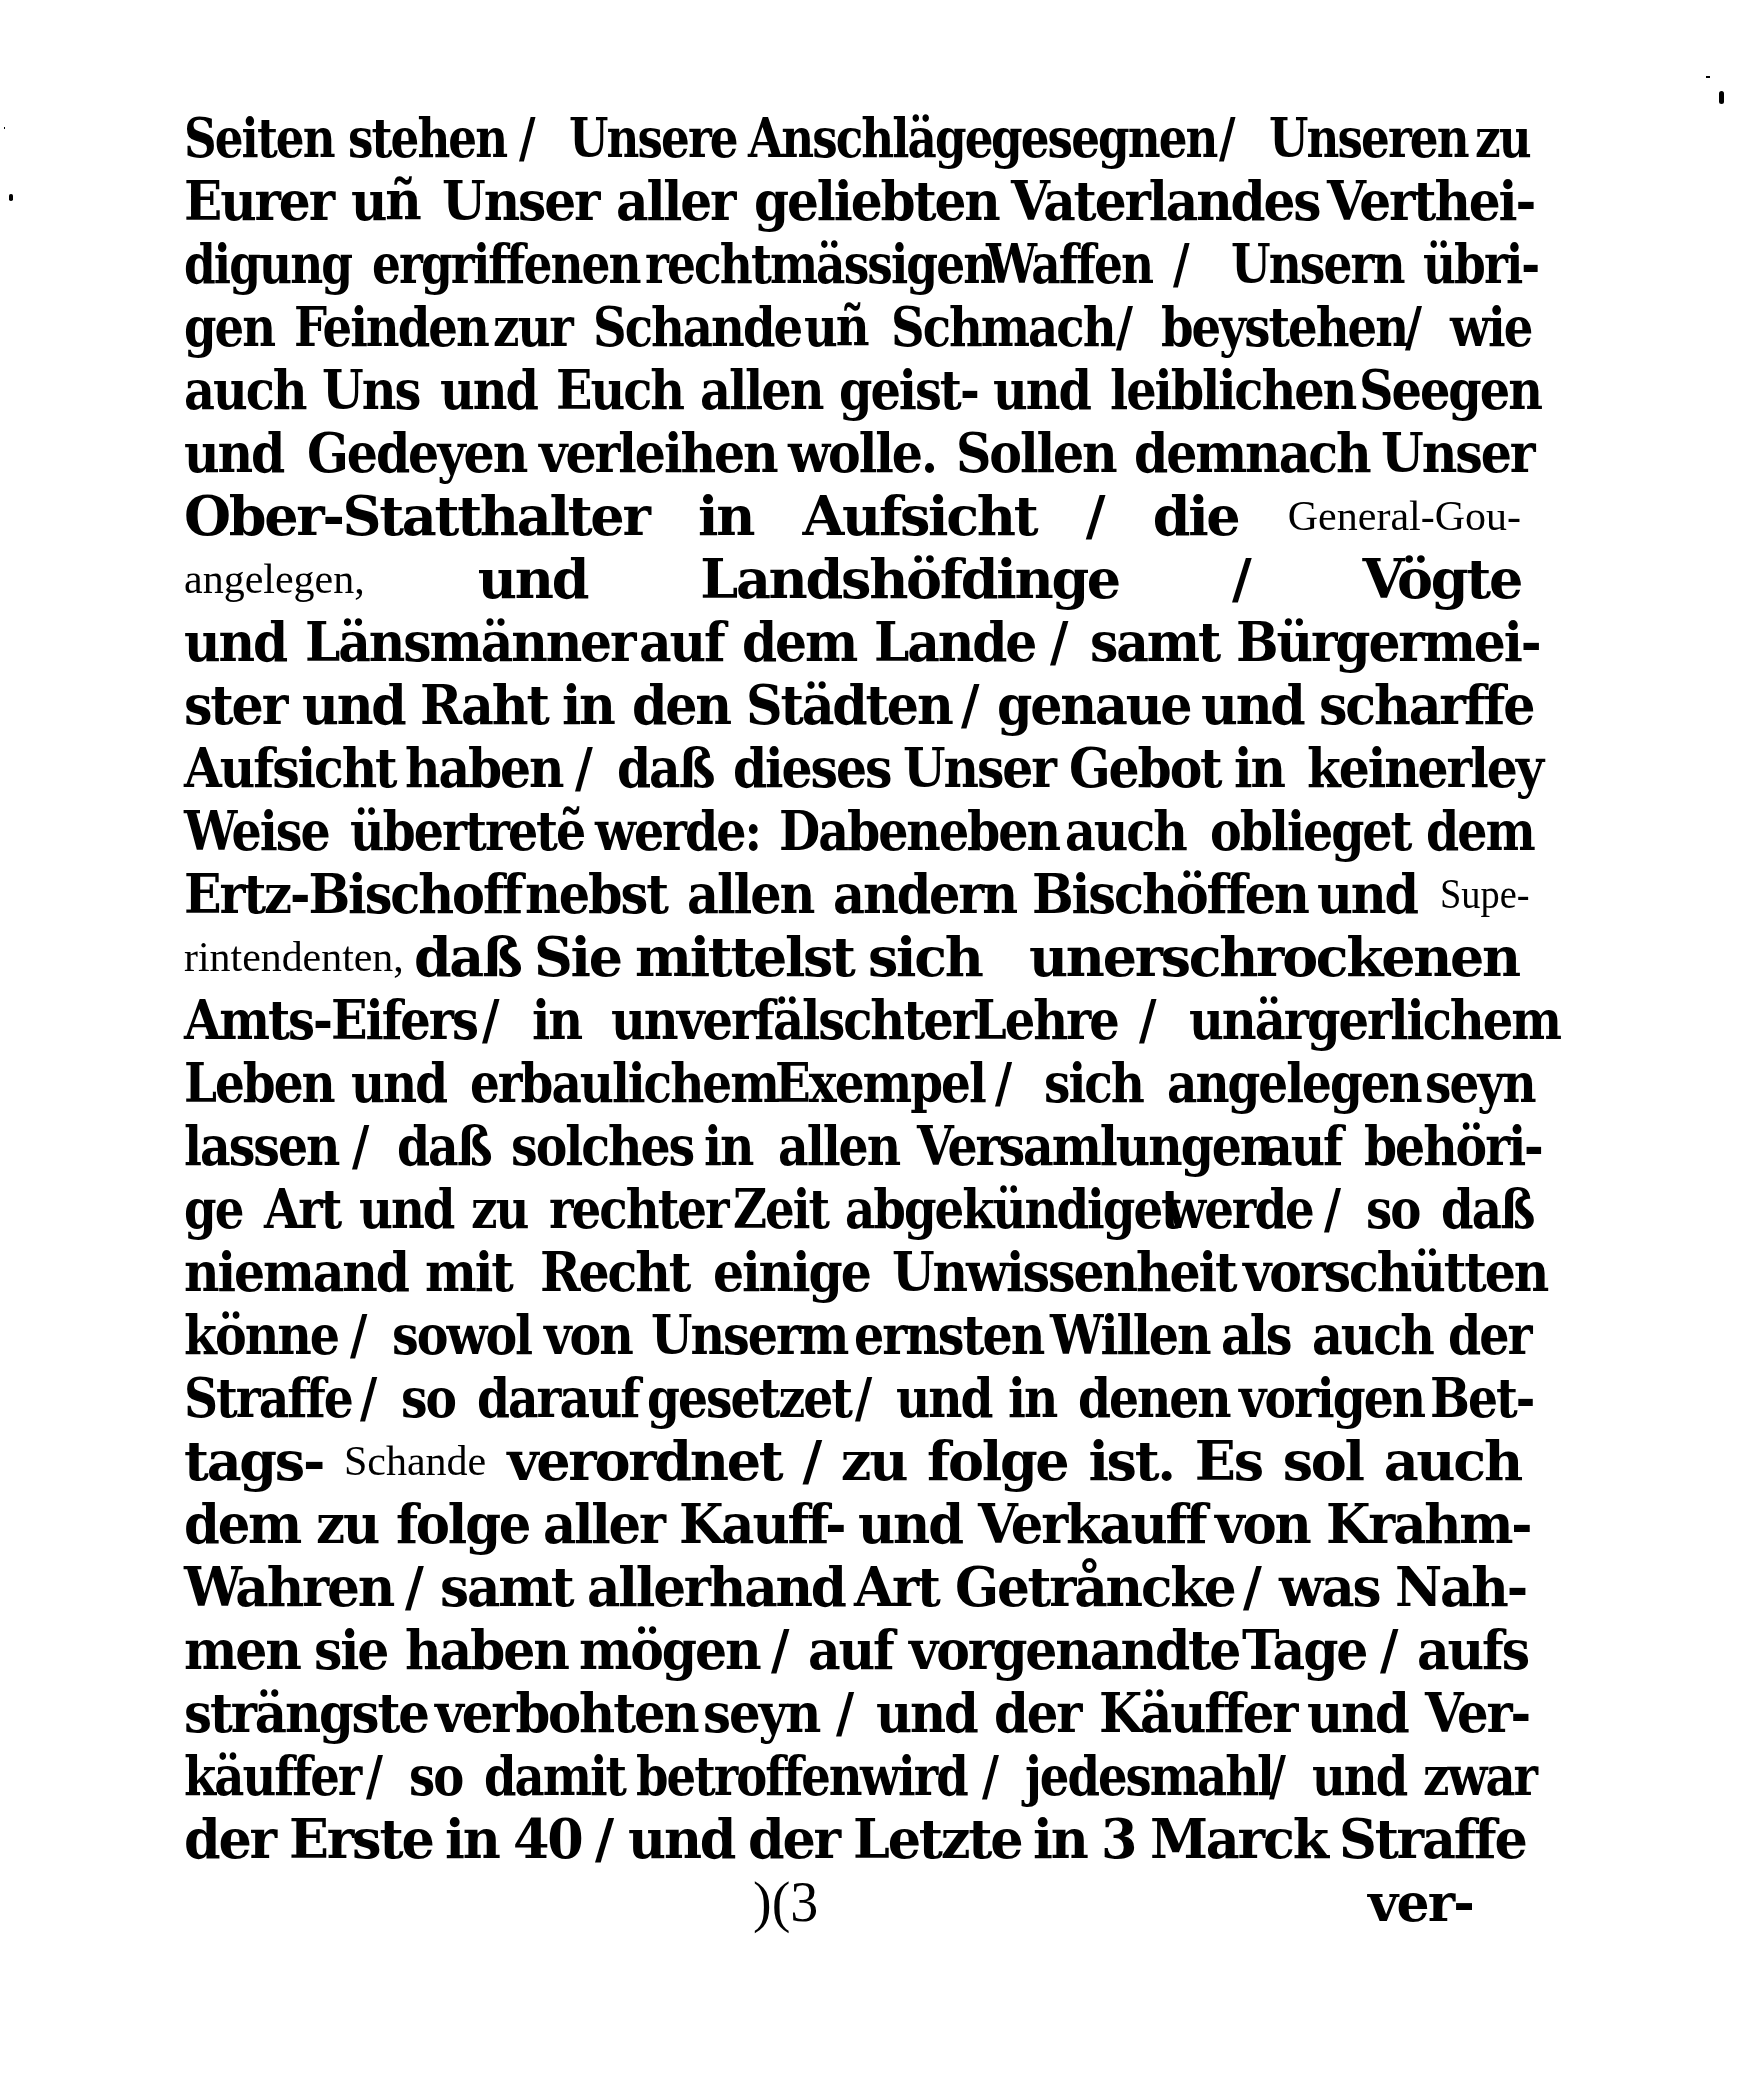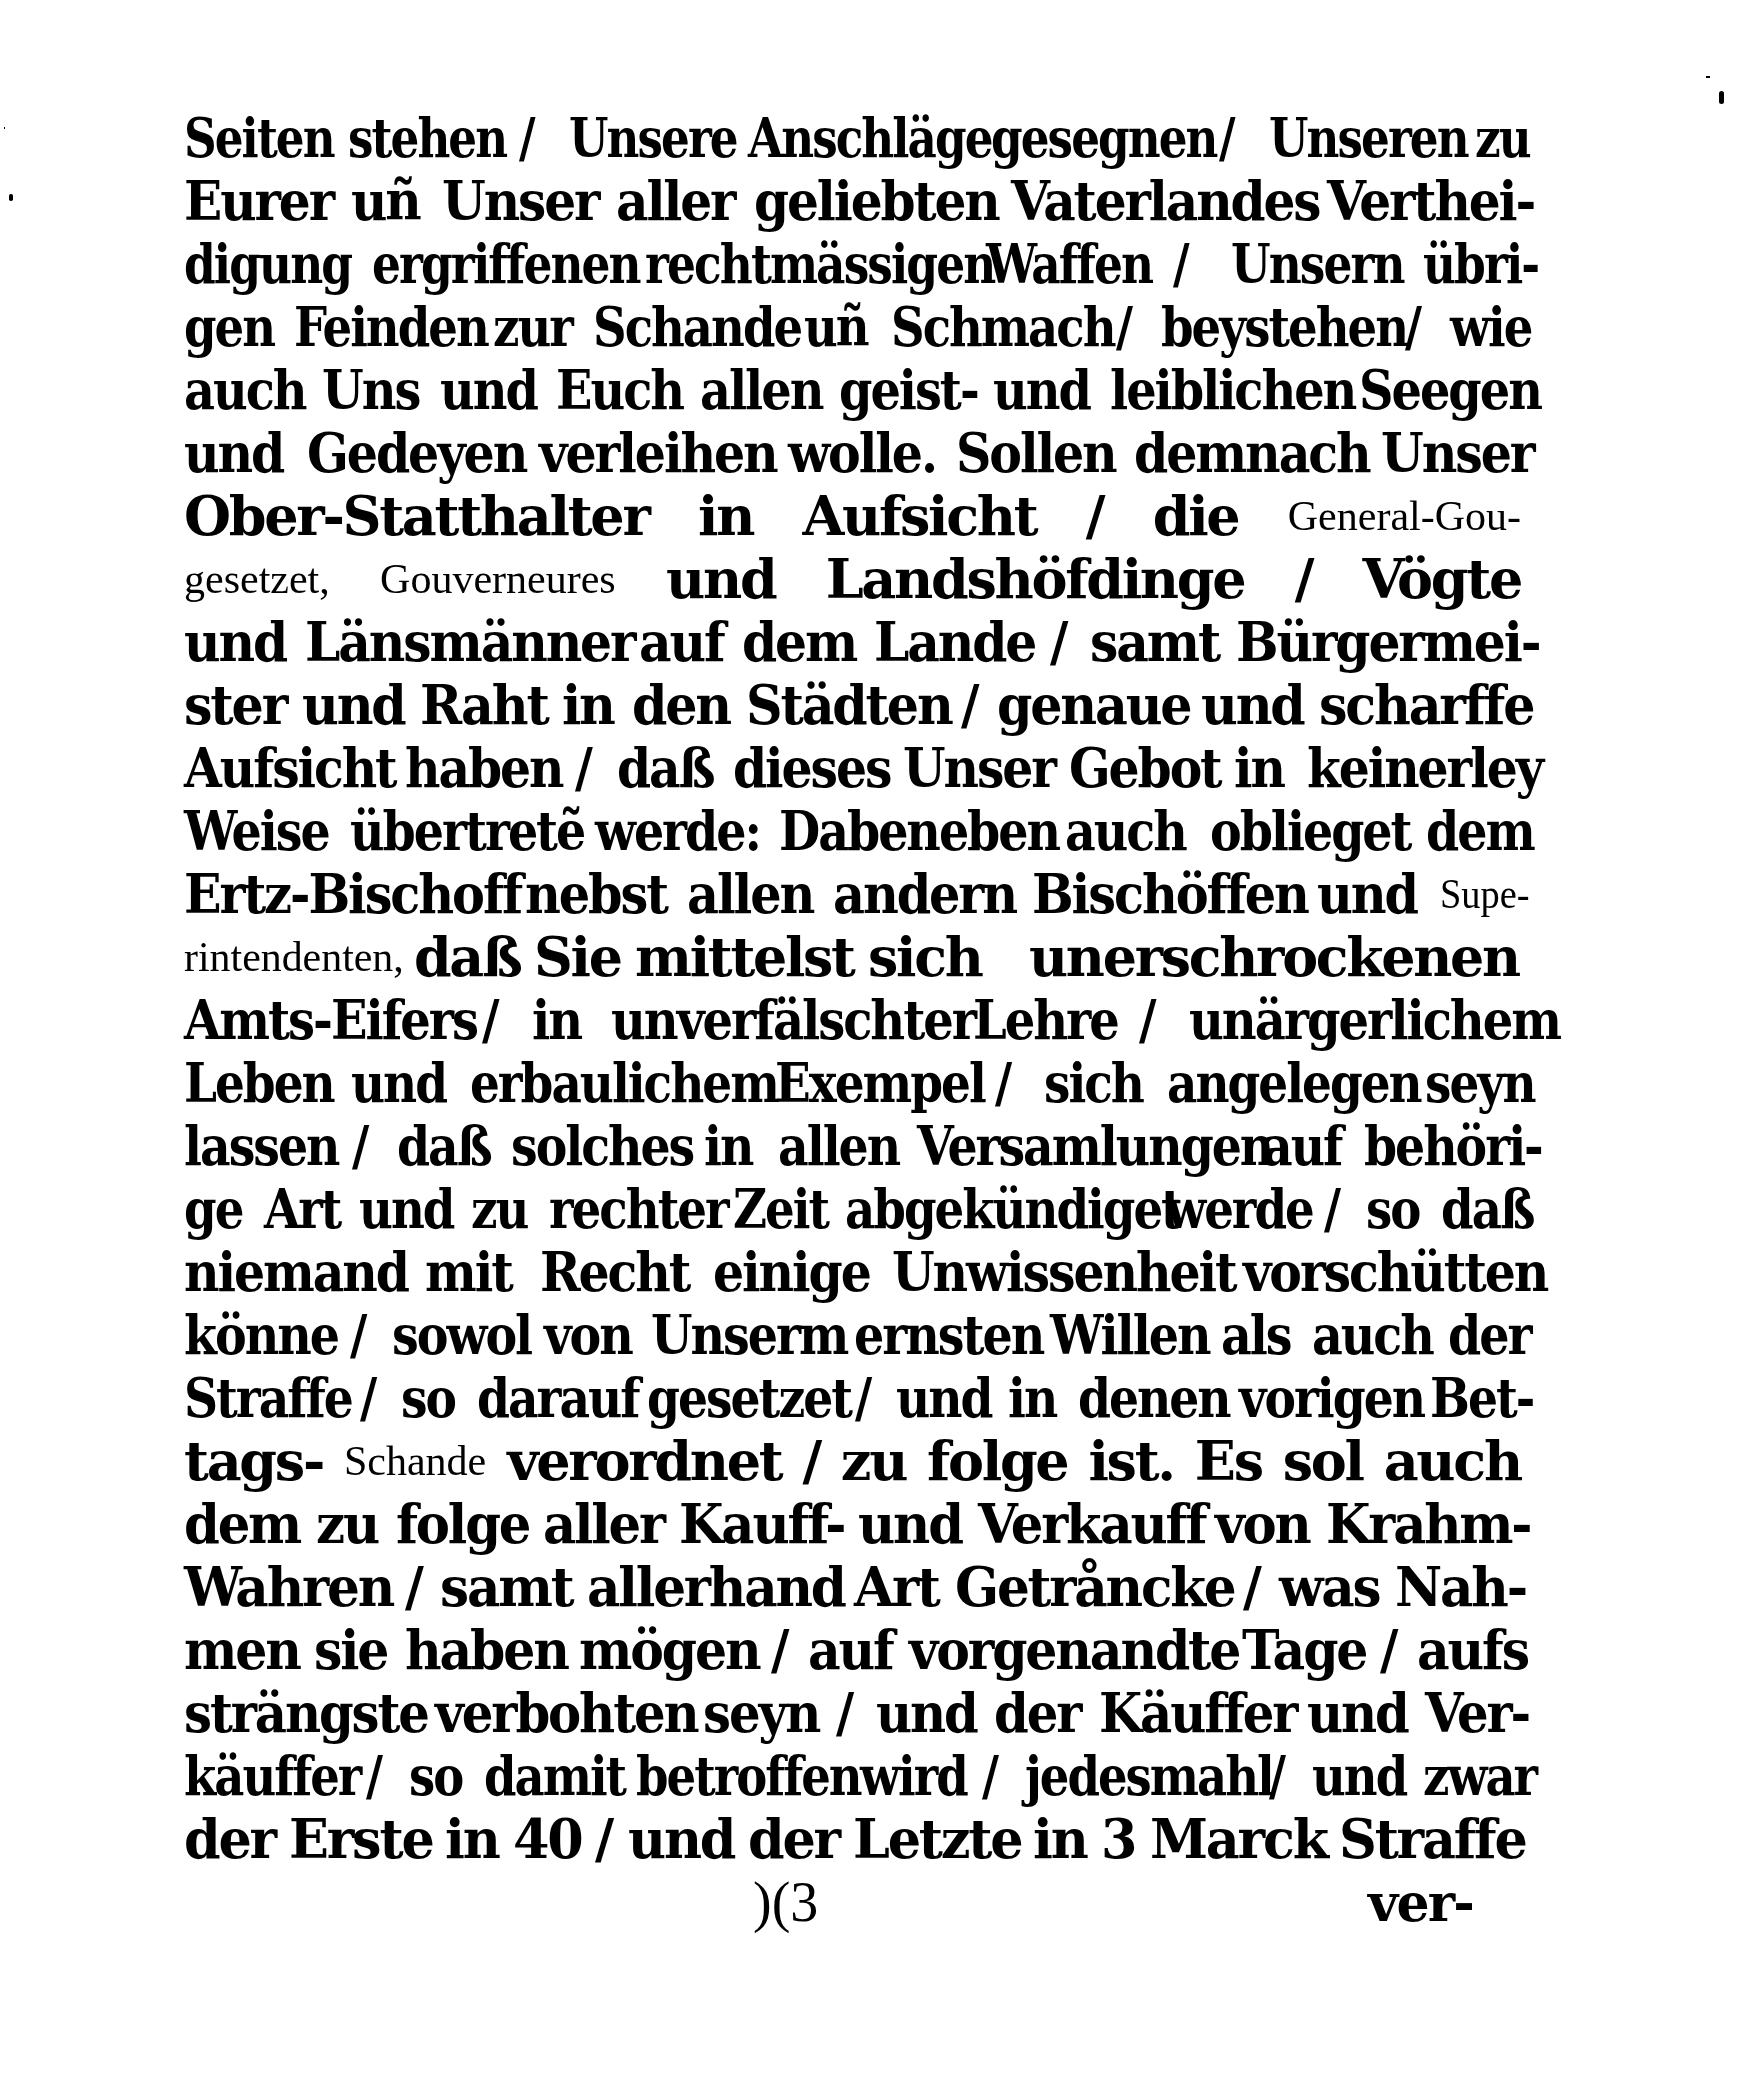--- a/index.html
+++ b/index.html
@@ -157,22 +157,21 @@
       </div>
       <div class="line">
         <span class="seg">Ober-Statthalter</span>
         <span class="seg">in</span>
         <span class="seg">Aufsicht</span>
         <span class="seg">/</span>
         <span class="seg">die</span>
         <span class="seg roman">General-Gou-</span>
       </div>
       <div class="line">
-        <span class="seg roman">gesetzet,</span>
-        <span class="seg roman">Gouverneures</span>
+        <span class="seg roman">angelegen,</span>
         <span class="seg">und</span>
         <span class="seg">Landshöfdinge</span>
         <span class="seg">/</span>
         <span class="seg">Vögte</span>
       </div>
       <div class="line">
         <span class="seg" style="transform: scaleX(0.933); transform-origin: left center; width: 96px;">und</span>
         <span class="seg" style="transform: scaleX(0.933); transform-origin: left center; width: 309px;">Länsmänner</span>
         <span class="seg" style="transform: scaleX(0.933); transform-origin: left center; width: 79px;">auf</span>
         <span class="seg" style="transform: scaleX(0.933); transform-origin: left center; width: 107px;">dem</span>

